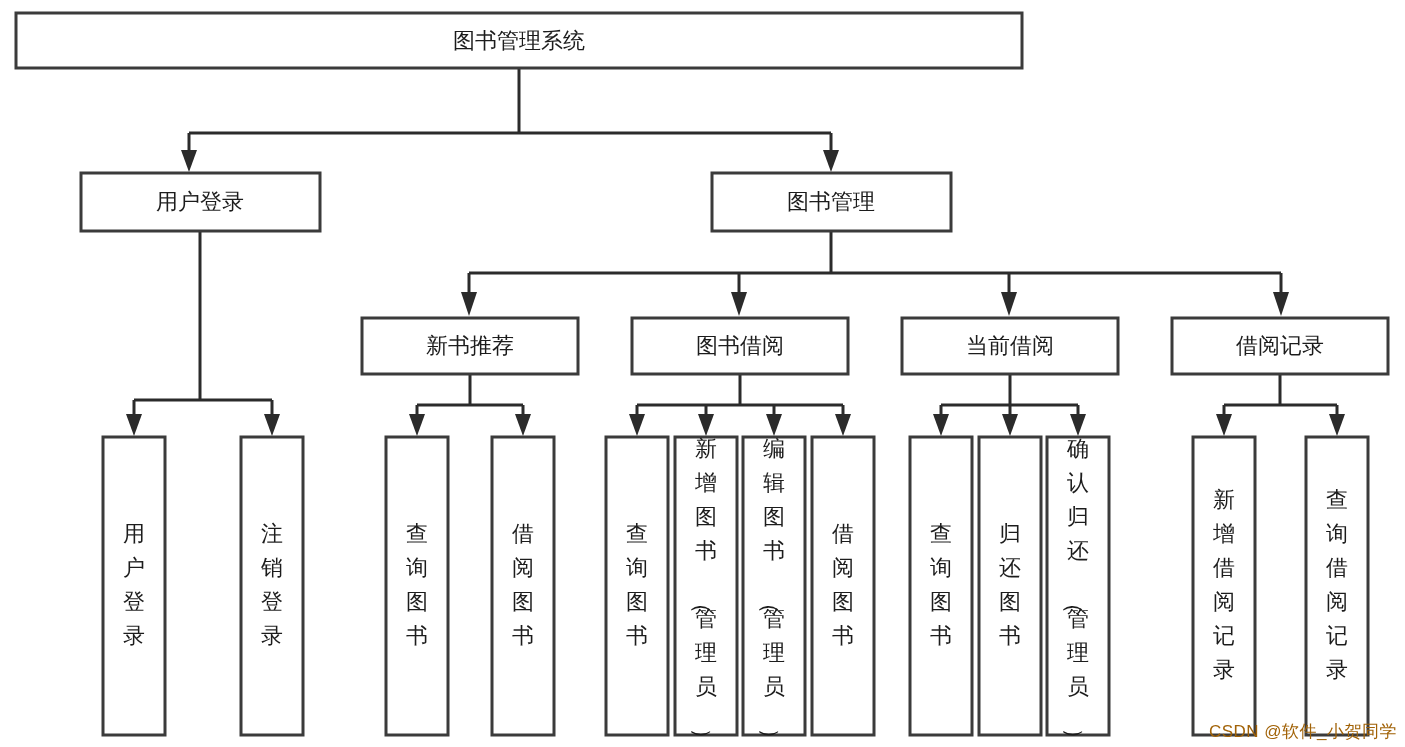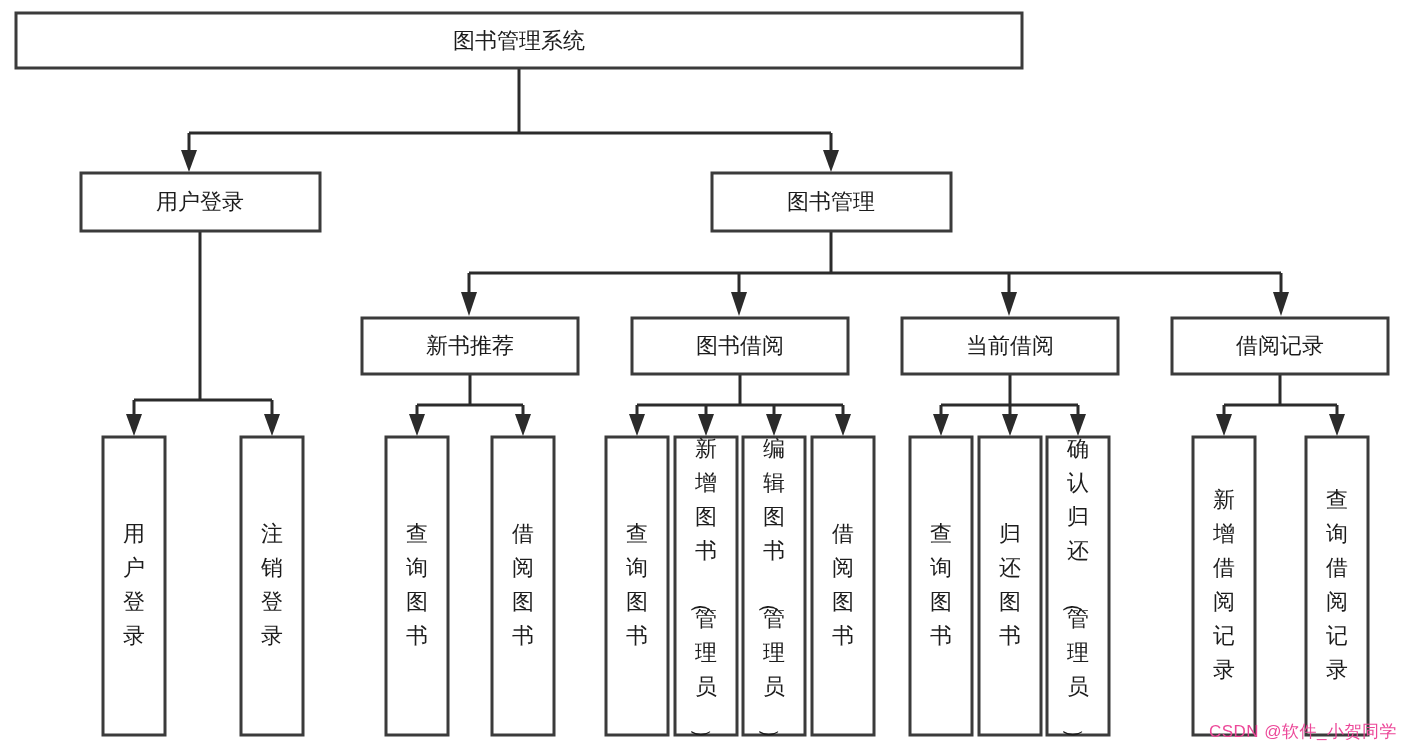--- a/index.html
+++ b/index.html
@@ -24,21 +24,21 @@
     font-family:"Liberation Sans","DejaVu Sans",sans-serif;
     font-size:22px;fill:#1c1c1c;
     text-anchor:middle;
     white-space:pre;
   }
   .watermark{
     position:absolute;
     right:8px;bottom:4px;
     font-family:"Liberation Sans","DejaVu Sans",sans-serif;
     font-size:17px;
-    color:#ec4899;
+    color:#a16207;
     letter-spacing:0.5px;
     user-select:none;
     white-space:nowrap;
   }
 </style>
 </head>
 <body>
 
 <div id="diagram-root">
   <svg width="1405" height="747" viewBox="0 0 1405 747" xmlns="http://www.w3.org/2000/svg">

